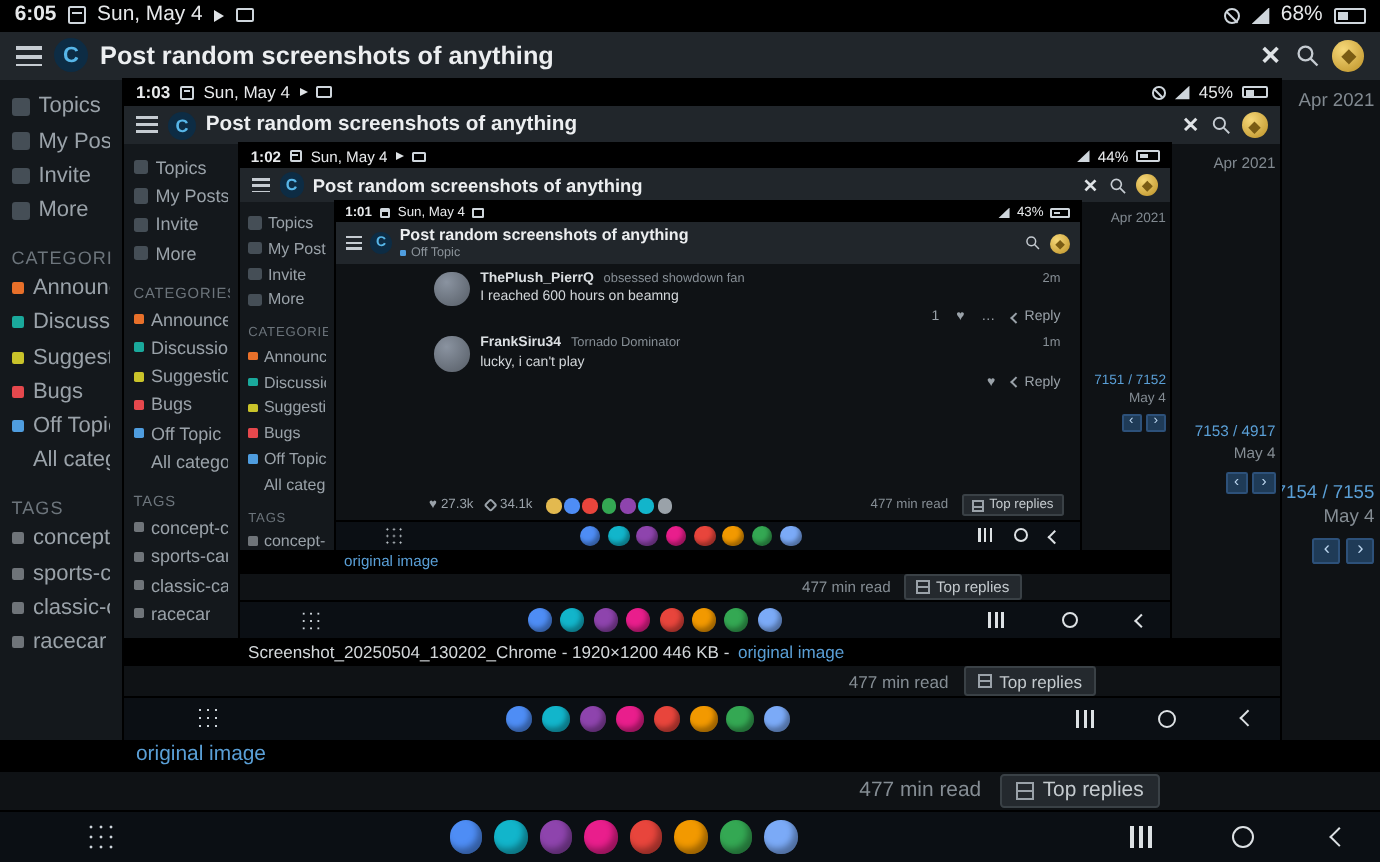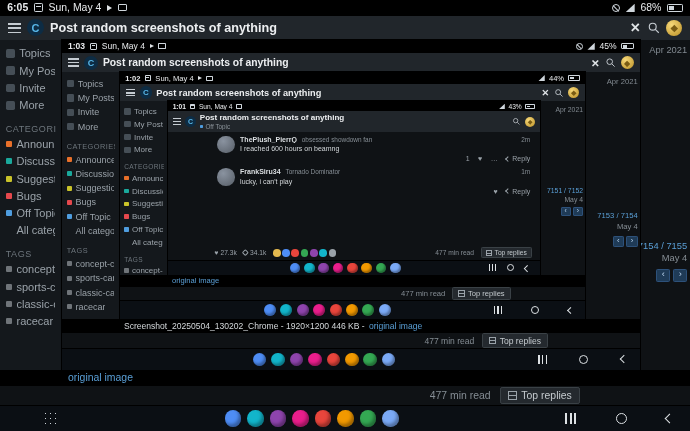--- a/index.html
+++ b/index.html
@@ -646,21 +646,21 @@
                       <span class="nk recents"></span>
                       <span class="nk home"></span>
                       <span class="nk back"></span>
                     </div>
                   </div>
                 </div>
 
               </div>
               <div class="rail">
                 <span class="rail-top">Apr 2021</span>
-                <span class="rail-pos">7153 / 7154</span>
+                <span class="rail-pos">7153 / 4917</span>
                 <span class="rail-date">May 4</span>
                 <span class="rail-btns">
                   <button class="rbtn">‹</button>
                   <button class="rbtn">›</button>
                 </span>
               </div>
             </div>
           </div>
 
           <div class="caption">

